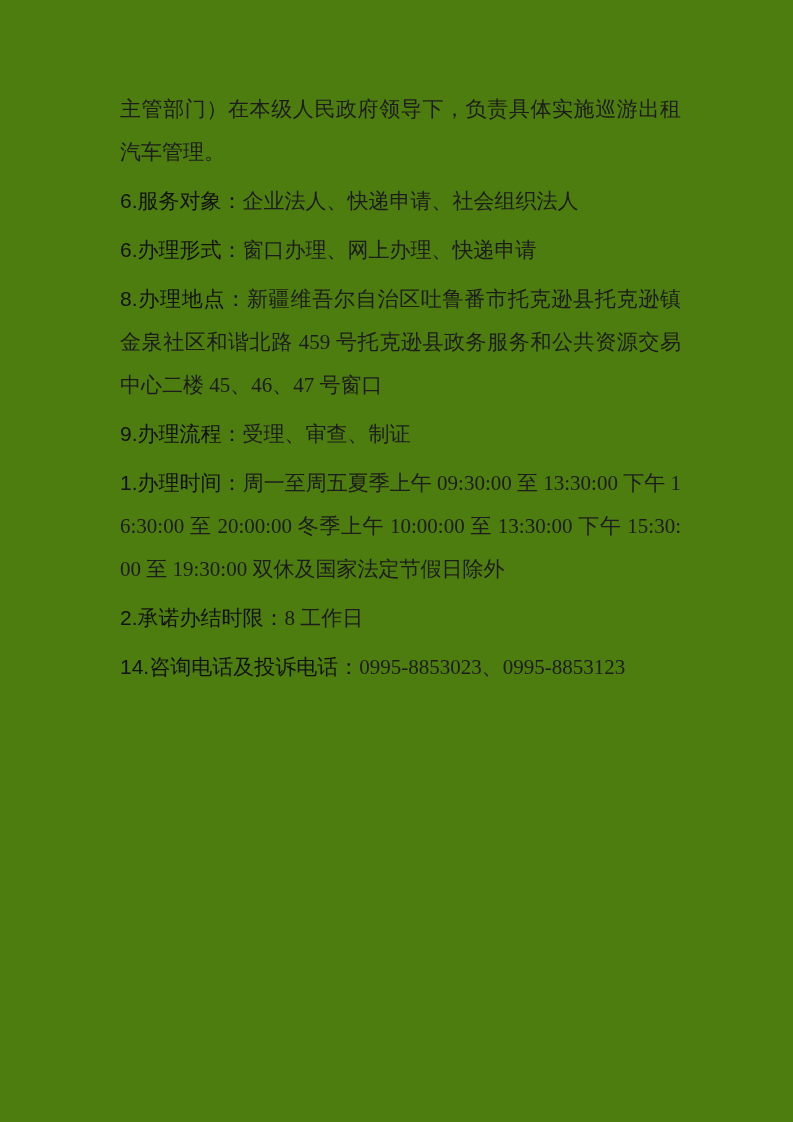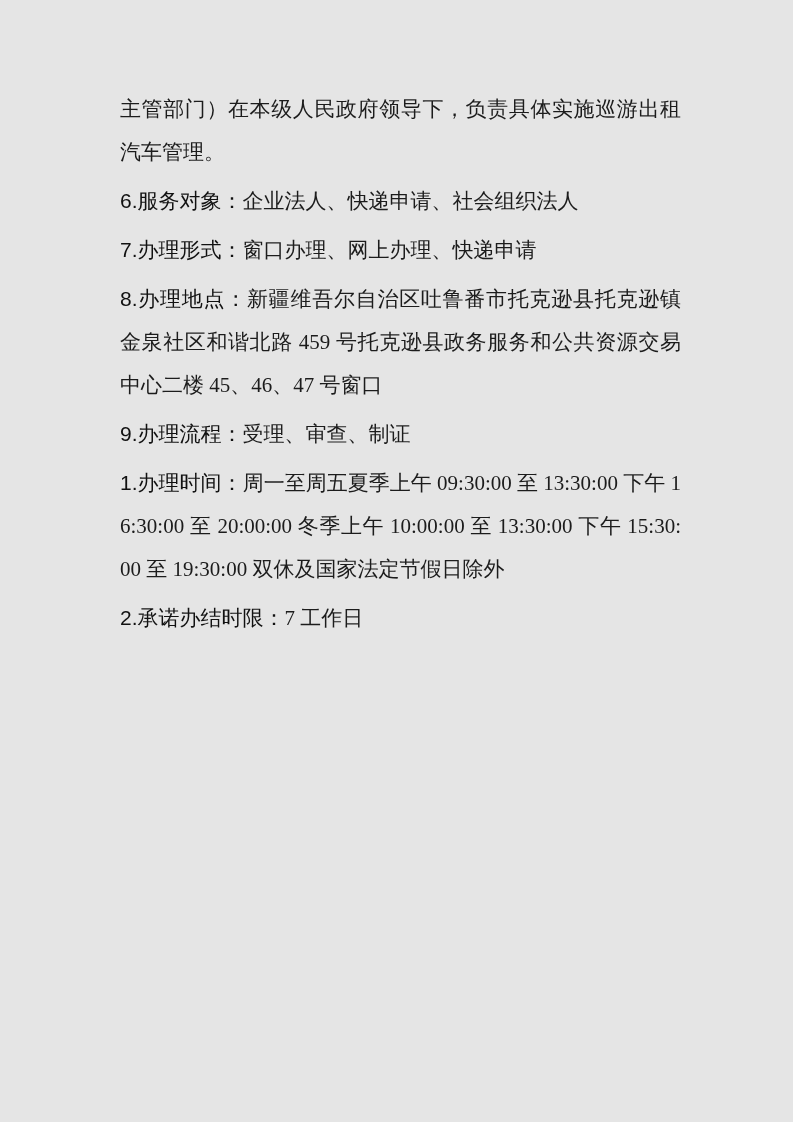--- a/index.html
+++ b/index.html
@@ -4,21 +4,21 @@
 <style>
   html, body {
     margin: 0;
     padding: 0;
     background: #ffffff;
   }
   .page {
     position: relative;
     width: 793px;
     height: 1122px;
-    background: #e5e5e5;
+    background: #4d7c0f;
     box-sizing: border-box;
     padding: 88px 112px 40px 120px;
     overflow: hidden;
     color: #1c1c1c;
   }
   .para {
     font-family: "Liberation Serif", "DejaVu Serif", serif;
     font-size: 21px;
     line-height: 43px;
     text-align: justify;
@@ -37,26 +37,27 @@
 </style>
 </head>
 <body>
 
 <div class="page">
 
   <p class="para"><span class="body-text">主管部门）在本级人民政府领导下，负责具体实施巡游出租汽车管理。</span></p>
 
   <p class="para"><span class="item-label">6.服务对象：</span><span class="body-text">企业法人、快递申请、社会组织法人</span></p>
 
-  <p class="para"><span class="item-label">7.办理形式：</span><span class="body-text">窗口办理、网上办理、快递申请</span></p>
+  <p class="para"><span class="item-label">6.办理形式：</span><span class="body-text">窗口办理、网上办理、快递申请</span></p>
 
   <p class="para"><span class="item-label">8.办理地点：</span><span class="body-text">新疆维吾尔自治区吐鲁番市托克逊县托克逊镇金泉社区和谐北路 459 号托克逊县政务服务和公共资源交易中心二楼 45、46、47 号窗口</span></p>
 
   <p class="para"><span class="item-label">9.办理流程：</span><span class="body-text">受理、审查、制证</span></p>
 
   <p class="para"><span class="item-label">1.办理时间：</span><span class="body-text">周一至周五夏季上午 09:30:00 至 13:30:00 下午 16:30:00 至 20:00:00 冬季上午 10:00:00 至 13:30:00 下午 15:30:00 至 19:30:00 双休及国家法定节假日除外</span></p>
 
-  <p class="para"><span class="item-label">2.承诺办结时限：</span><span class="body-text">7 工作日</span></p>
+  <p class="para"><span class="item-label">2.承诺办结时限：</span><span class="body-text">8 工作日</span></p>
 
 
 
+  <p class="para"><span class="item-label">14.咨询电话及投诉电话：</span><span class="body-text">0995-8853023、0995-8853123</span></p>
 
 </div>
 
 </body></html>

